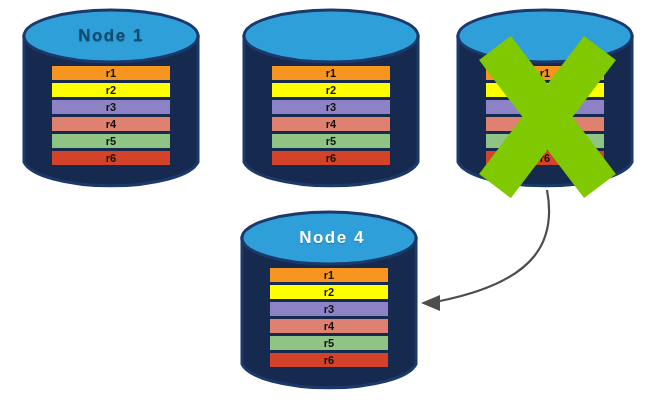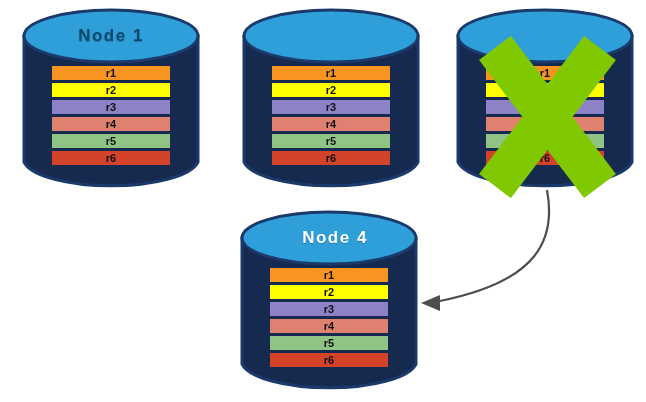--- a/index.html
+++ b/index.html
@@ -112,21 +112,21 @@
     <div class="rows" style="top: 58px; left: 30px; width: 118px;">
         <div class="row-bar" style="background: rgb(247, 149, 32); color: rgb(17, 17, 17);">r1</div>
         <div class="row-bar" style="background: rgb(255, 255, 0); color: rgb(17, 17, 17);">r2</div>
         <div class="row-bar" style="background: rgb(141, 130, 198); color: rgb(17, 17, 17);">r3</div>
         <div class="row-bar" style="background: rgb(222, 129, 113); color: rgb(17, 17, 17);">r4</div>
         <div class="row-bar" style="background: rgb(143, 196, 133); color: rgb(17, 17, 17);">r5</div>
         <div class="row-bar" style="background: rgb(210, 67, 42); color: rgb(17, 17, 17);">r6</div>
       </div>
   </div>
 
-  <div class="node" id="node-4" style="left: 240px; top: 210px; width: 184px; height: 182px; padding-left: 6px;">
+  <div class="node" id="node-4" style="left: 240px; top: 210px; width: 184px; height: 182px;">
     <svg width="178" height="182" viewBox="0 0 178 182">
       <path class="cyl-body" d="M 2 28 L 2 154 A 88 28 0 0 0 176 154 L 176 28 Z" fill="#16294f" stroke="#1b3a6b" stroke-width="3"></path>
       <ellipse class="cyl-top" cx="89" cy="28" rx="87" ry="26" fill="#2e9fd9" stroke="#1b3a6b" stroke-width="3"></ellipse>
     </svg>
     <div class="node-label" style="top: 18px; color: rgb(255, 255, 255);">Node 4</div>
     <div class="rows" style="top: 58px; left: 30px; width: 118px;">
         <div class="row-bar" style="background: rgb(247, 149, 32); color: rgb(17, 17, 17);">r1</div>
         <div class="row-bar" style="background: rgb(255, 255, 0); color: rgb(17, 17, 17);">r2</div>
         <div class="row-bar" style="background: rgb(141, 130, 198); color: rgb(17, 17, 17);">r3</div>
         <div class="row-bar" style="background: rgb(222, 129, 113); color: rgb(17, 17, 17);">r4</div>

